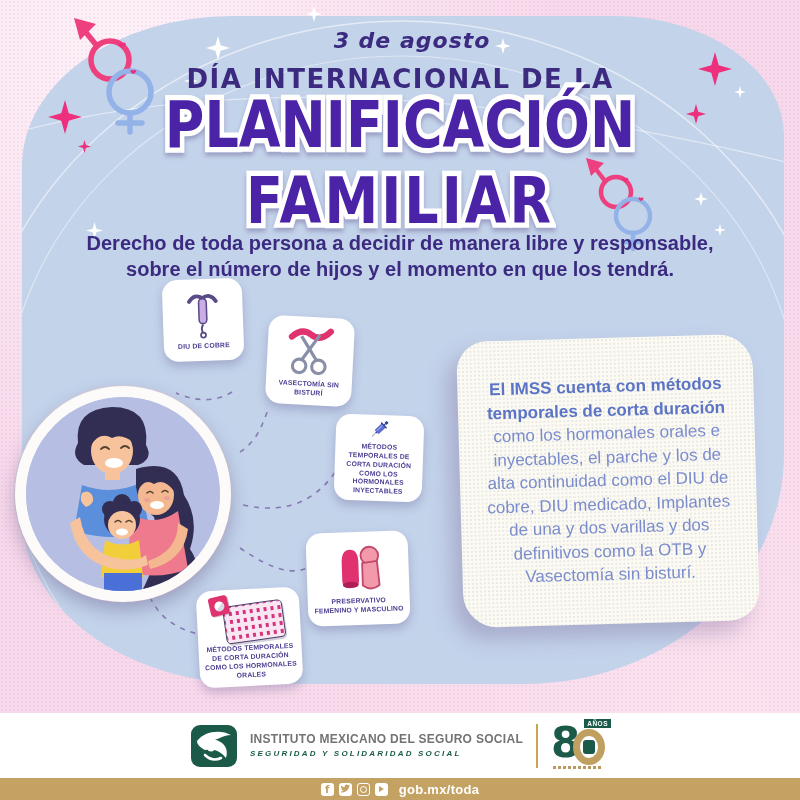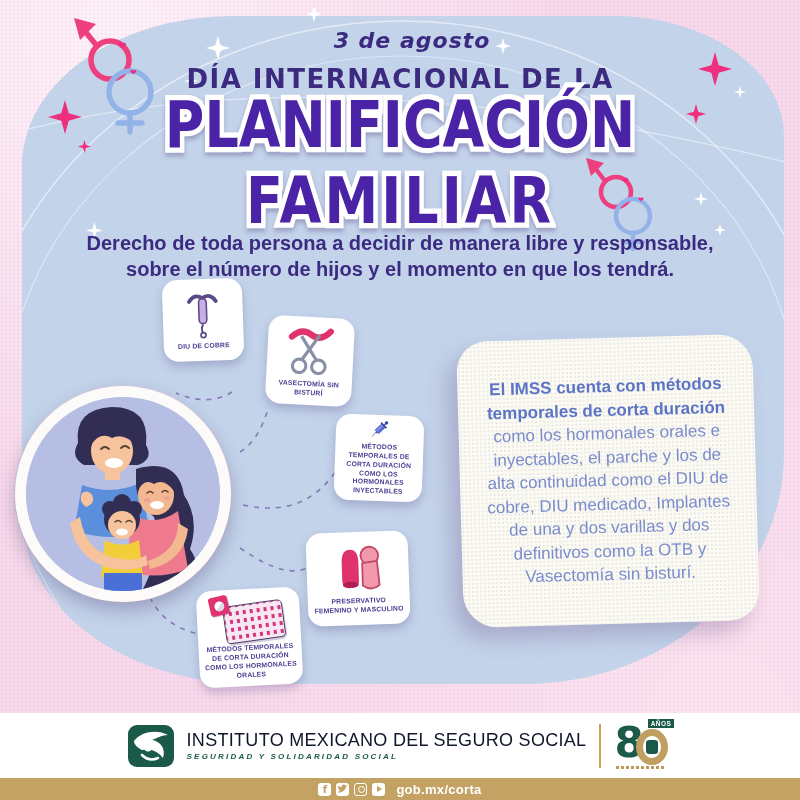--- a/index.html
+++ b/index.html
@@ -68,21 +68,21 @@
   .infotext{position:relative;text-align:center;font-size:17px;line-height:1.38;color:#7b8ccd;font-weight:500;}
   .infotext b{color:#5c74c5;font-weight:700;}
 
   
   .banner{position:absolute;left:0;top:684px;width:800px;height:39px;background:#175848;z-index:5;
     display:flex;align-items:flex-start;justify-content:center;font:700 15px "Liberation Sans",sans-serif;letter-spacing:.4px;margin-top:41px;}
   .banner .w{color:#ffffff;} .banner .g{color:#fef9c3;}
   .footer{position:absolute;left:0;top:713px;width:800px;height:65px;background:#ffffff;z-index:5;
     display:flex;align-items:center;justify-content:center;gap:13px;}
   .inst{display:flex;flex-direction:column;line-height:1.15;}
-  .inst-title{font-size:18px;font-weight:400;color:#0f172a;letter-spacing:.3px;}
+  .inst-title{font-size:12px;font-weight:700;color:#737373;letter-spacing:.3px;}
   .inst-tag{font-size:8px;font-weight:700;color:#1b5a48;letter-spacing:2.2px;margin-top:2px;font-style:italic;}
   .divider{width:2px;height:44px;background:#c8a452;}
   .anniv{position:relative;width:58px;height:48px;}
   .anniv .eight{position:absolute;left:0;top:0;font:900 42px/42px "DejaVu Sans",sans-serif;color:#1b5a48;}
   .anniv .zero{position:absolute;left:22px;top:7px;width:18px;height:22px;border:7px solid #c0a060;border-radius:50%;}
   .anniv .zero i{position:absolute;left:3px;top:4px;width:12px;height:14px;background:#1b5a48;border-radius:3px;display:block;}
   .anniv .anios{position:absolute;right:-2px;top:-3px;background:#1b5a48;color:#fff;font-size:6.5px;font-weight:700;
     padding:1px 3px;letter-spacing:.5px;}
   .anniv .micro{position:absolute;left:2px;top:44px;width:50px;height:3px;
     background:repeating-linear-gradient(90deg,#b99a5c 0 3px,transparent 3px 5px);}
@@ -299,16 +299,16 @@
 
   <div class="goldbar">
     <div class="soc">f</div>
     <div class="soc">
       <svg width="13" height="13" viewBox="0 0 13 13">
           <path d="M2,9.5 Q4.5,9.8 6.5,8.5 Q10,6.5 10,3.5 L11.5,2.8 L10,2.8 L11,1.5 L9.3,2.2 Q8,0.8 6.5,1.8 Q5.3,2.6 5.8,4 Q3.5,4 2,2.4 Q1.2,4.6 3.4,5.8 L2.2,5.7 Q2.6,7.4 4.4,7.8 Q3.4,8.6 2,8.4 Z" fill="#c3a263"></path>
         </svg>
     </div>
     <div class="soc outline"></div>
     <div class="soc play"></div>
-    <span class="socurl">gob.mx/corta</span>
+    <span class="socurl">gob.mx/toda</span>
   </div>
 
 </div>
 
 </body></html>

